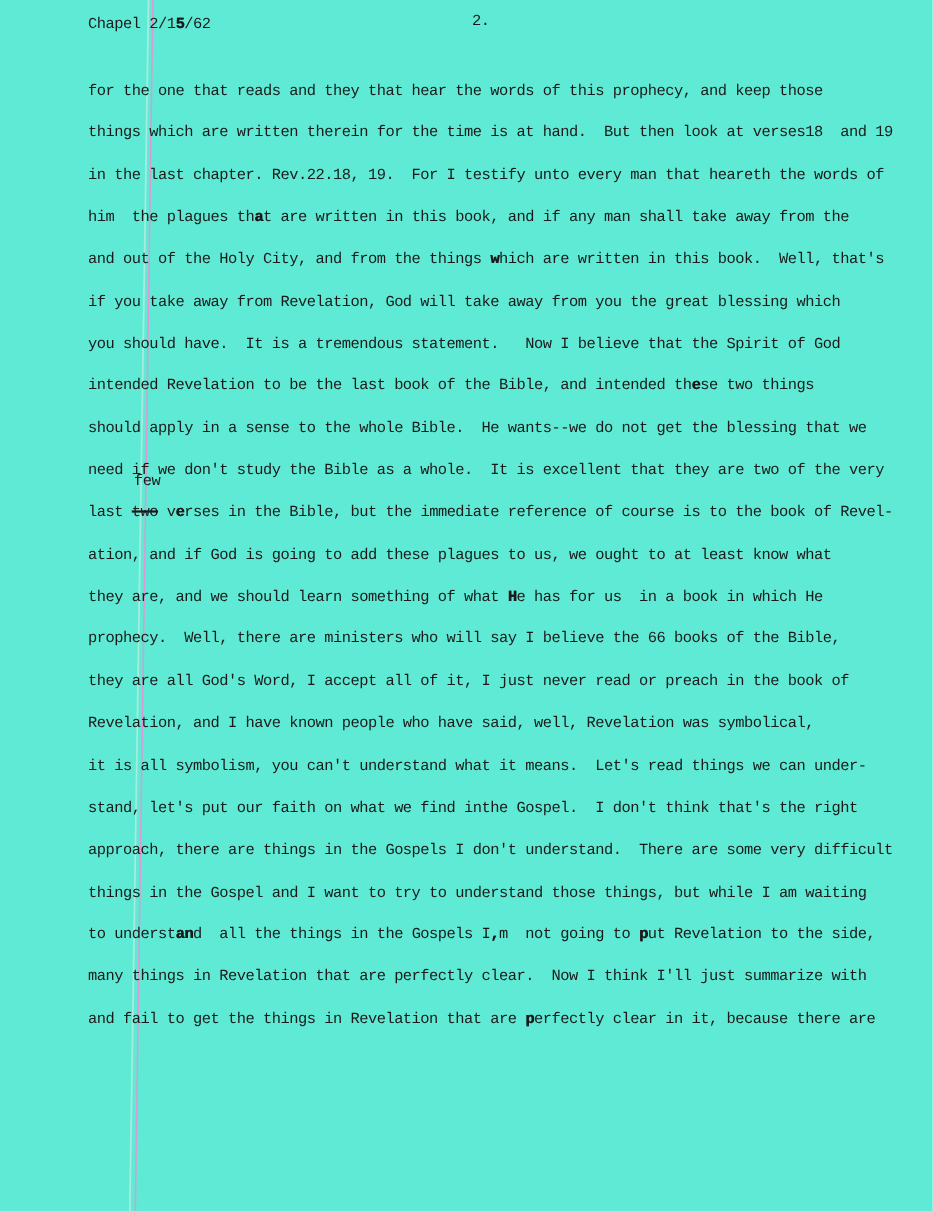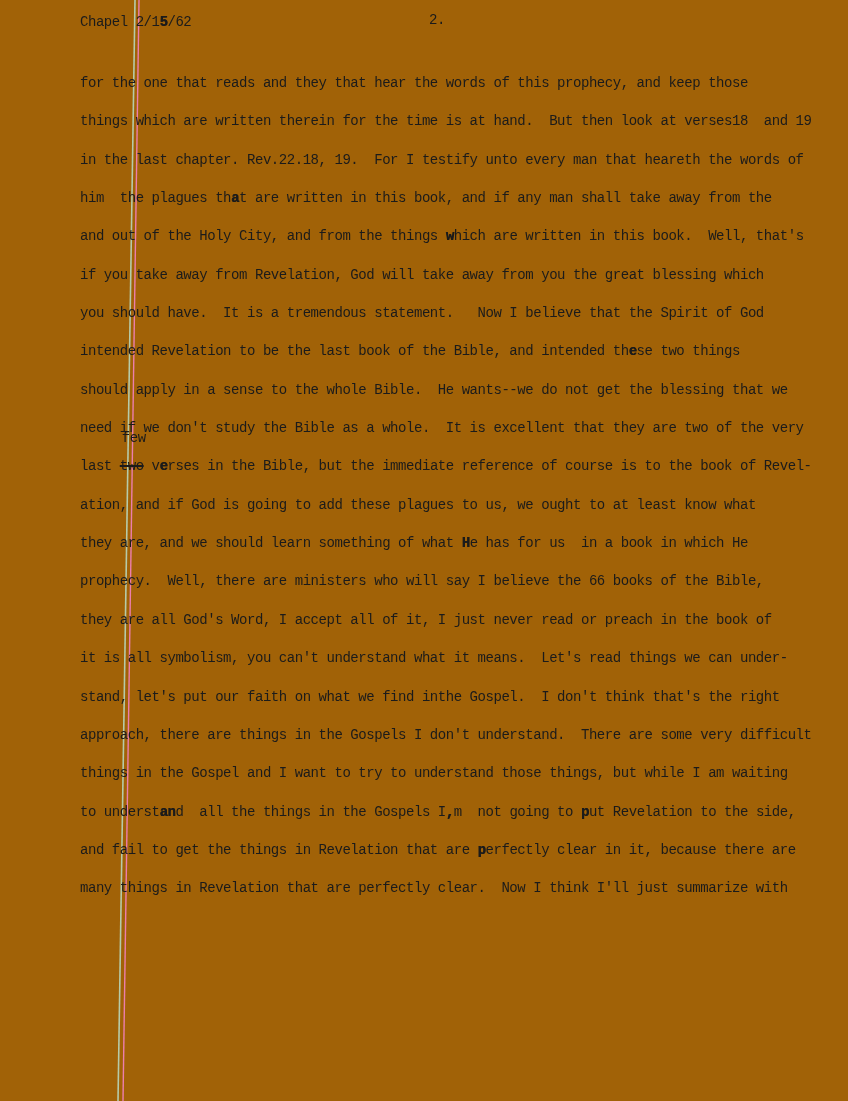--- a/index.html
+++ b/index.html
@@ -4,21 +4,21 @@
 <style>
   html, body {
     margin: 0;
     padding: 0;
     background: #ffffff;
   }
   .page {
     position: relative;
     width: 848px;
     height: 1101px;
-    background: #a16207;
+    background: #5eead4;
     overflow: hidden;
     font-family: "Liberation Mono", "DejaVu Sans Mono", monospace;
     color: #1b1b1b;
   }
   .margin-rules {
     position: absolute;
     left: 0; top: 0;
     width: 848px; height: 1101px;
     pointer-events: none;
   }
@@ -94,22 +94,23 @@
       <div class="line"><span>if you take away from Revelation, God will take away from you the great blessing which</span></div>
       <div class="line"><span>you should have.  It is a tremendous statement.   Now I believe that the Spirit of God</span></div>
       <div class="line"><span>intended Revelation to be the last book of the Bible, and intended th</span><span class="ovr">e</span><span>se two things</span></div>
       <div class="line"><span>should apply in a sense to the whole Bible.  He wants--we do not get the blessing that we</span></div>
       <div class="line"><span>need if we don't study the Bible as a whole.  It is excellent that they are two of the very</span></div>
       <div class="line"><span>last </span><span class="strike-wrap"><span class="ins">few</span><span class="strike">two</span></span><span> v</span><span class="ovr">e</span><span>rses in the Bible, but the immediate reference of course is to the book of Revel-</span></div>
       <div class="line"><span>ation, and if God is going to add these plagues to us, we ought to at least know what</span></div>
       <div class="line"><span>they are, and we should learn something of what </span><span class="ovr">H</span><span>e has for us  in a book in which He</span></div>
       <div class="line"><span>prophecy.  Well, there are ministers who will say I believe the 66 books of the Bible,</span></div>
       <div class="line"><span>they are all God's Word, I accept all of it, I just never read or preach in the book of</span></div>
+      <div class="line"><span>Revelation, and I have known people who have said, well, Revelation was symbolical,</span></div>
       <div class="line"><span>it is all symbolism, you can't understand what it means.  Let's read things we can under-</span></div>
       <div class="line"><span>stand, let's put our faith on what we find inthe Gospel.  I don't think that's the right</span></div>
       <div class="line"><span>approach, there are things in the Gospels I don't understand.  There are some very difficult</span></div>
       <div class="line"><span>things in the Gospel and I want to try to understand those things, but while I am waiting</span></div>
       <div class="line"><span>to underst</span><span class="ovr">an</span><span>d  all the things in the Gospels I</span><span class="ovr">,</span><span>m  not going to </span><span class="ovr">p</span><span>ut Revelation to the side,</span></div>
+      <div class="line"><span>many things in Revelation that are perfectly clear.  Now I think I'll just summarize with</span></div>
       <div class="line"><span>and fail to get the things in Revelation that are </span><span class="ovr">p</span><span>erfectly clear in it, because there are</span></div>
-      <div class="line"><span>many things in Revelation that are perfectly clear.  Now I think I'll just summarize with</span></div>
     </div>
 
 </div>
 
 </body></html>

